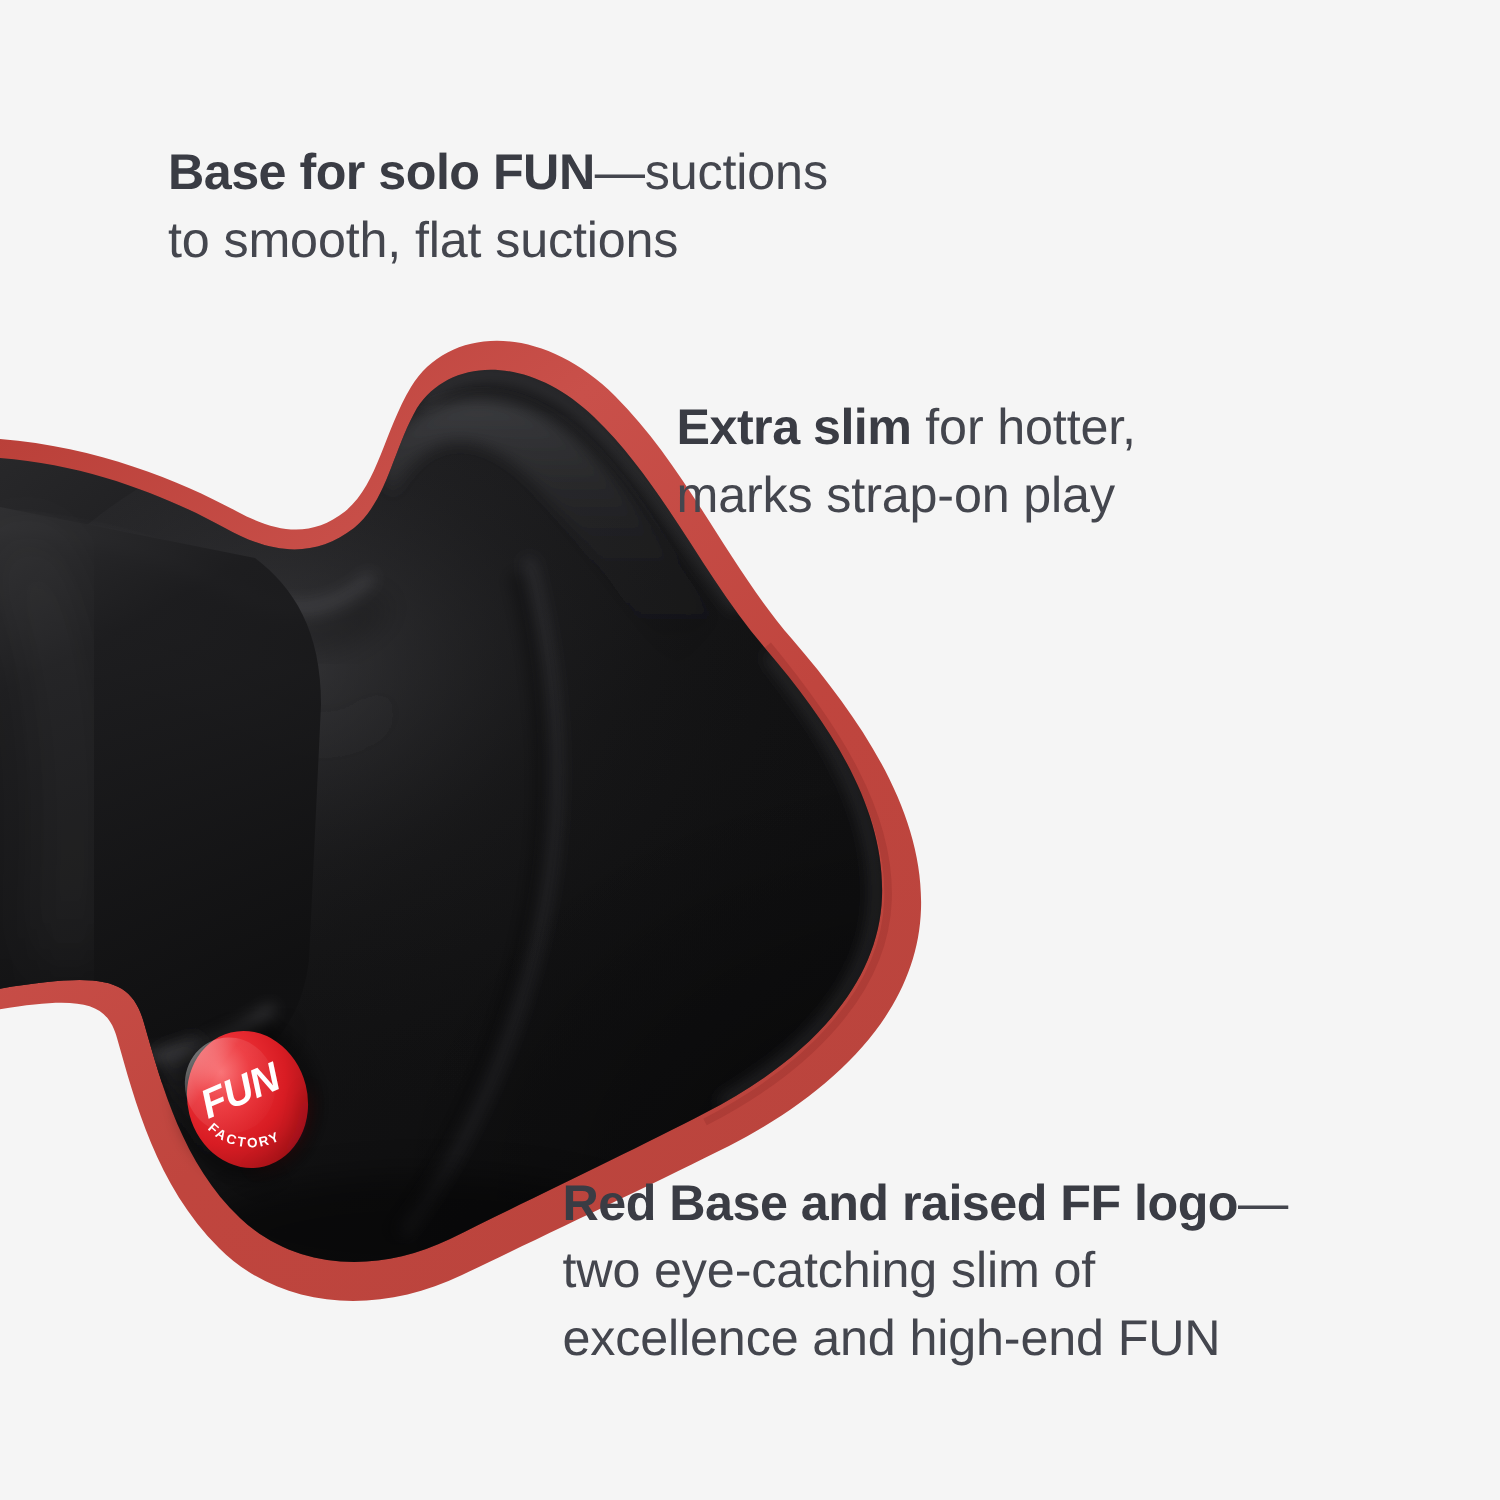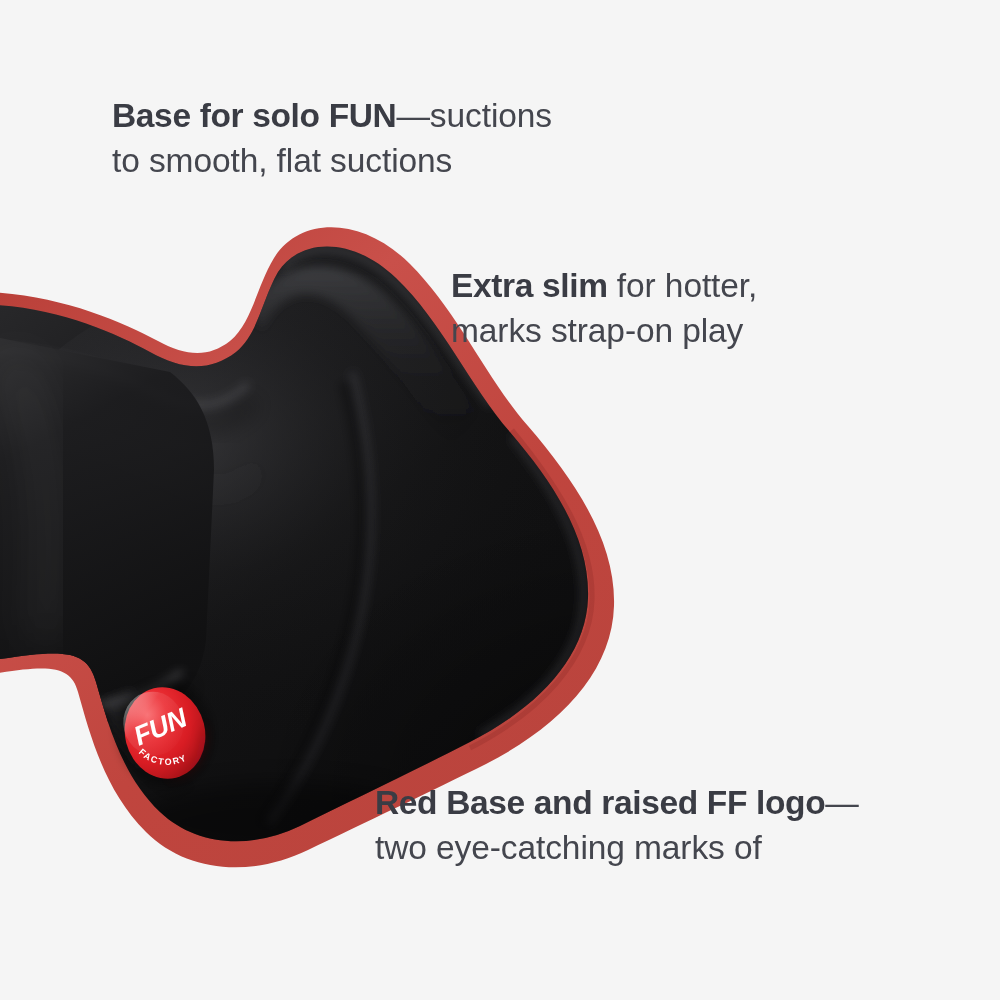--- a/index.html
+++ b/index.html
@@ -251,16 +251,17 @@
     <span class="line">
       <span class="lead">Extra slim</span><span> for hotter,</span>
     </span>
     <span class="line">marks strap-on play</span>
   </div>
 
   <div class="callout" id="callout-red-base">
     <span class="line">
       <span class="lead">Red Base and raised FF logo</span><span>—</span>
     </span>
-    <span class="line">two eye-catching marks of</span>
+    <span class="line">two eye-catching slim of</span>
+    <span class="line">excellence and high-end FUN</span>
   </div>
 
 </div>
 
 </body></html>

